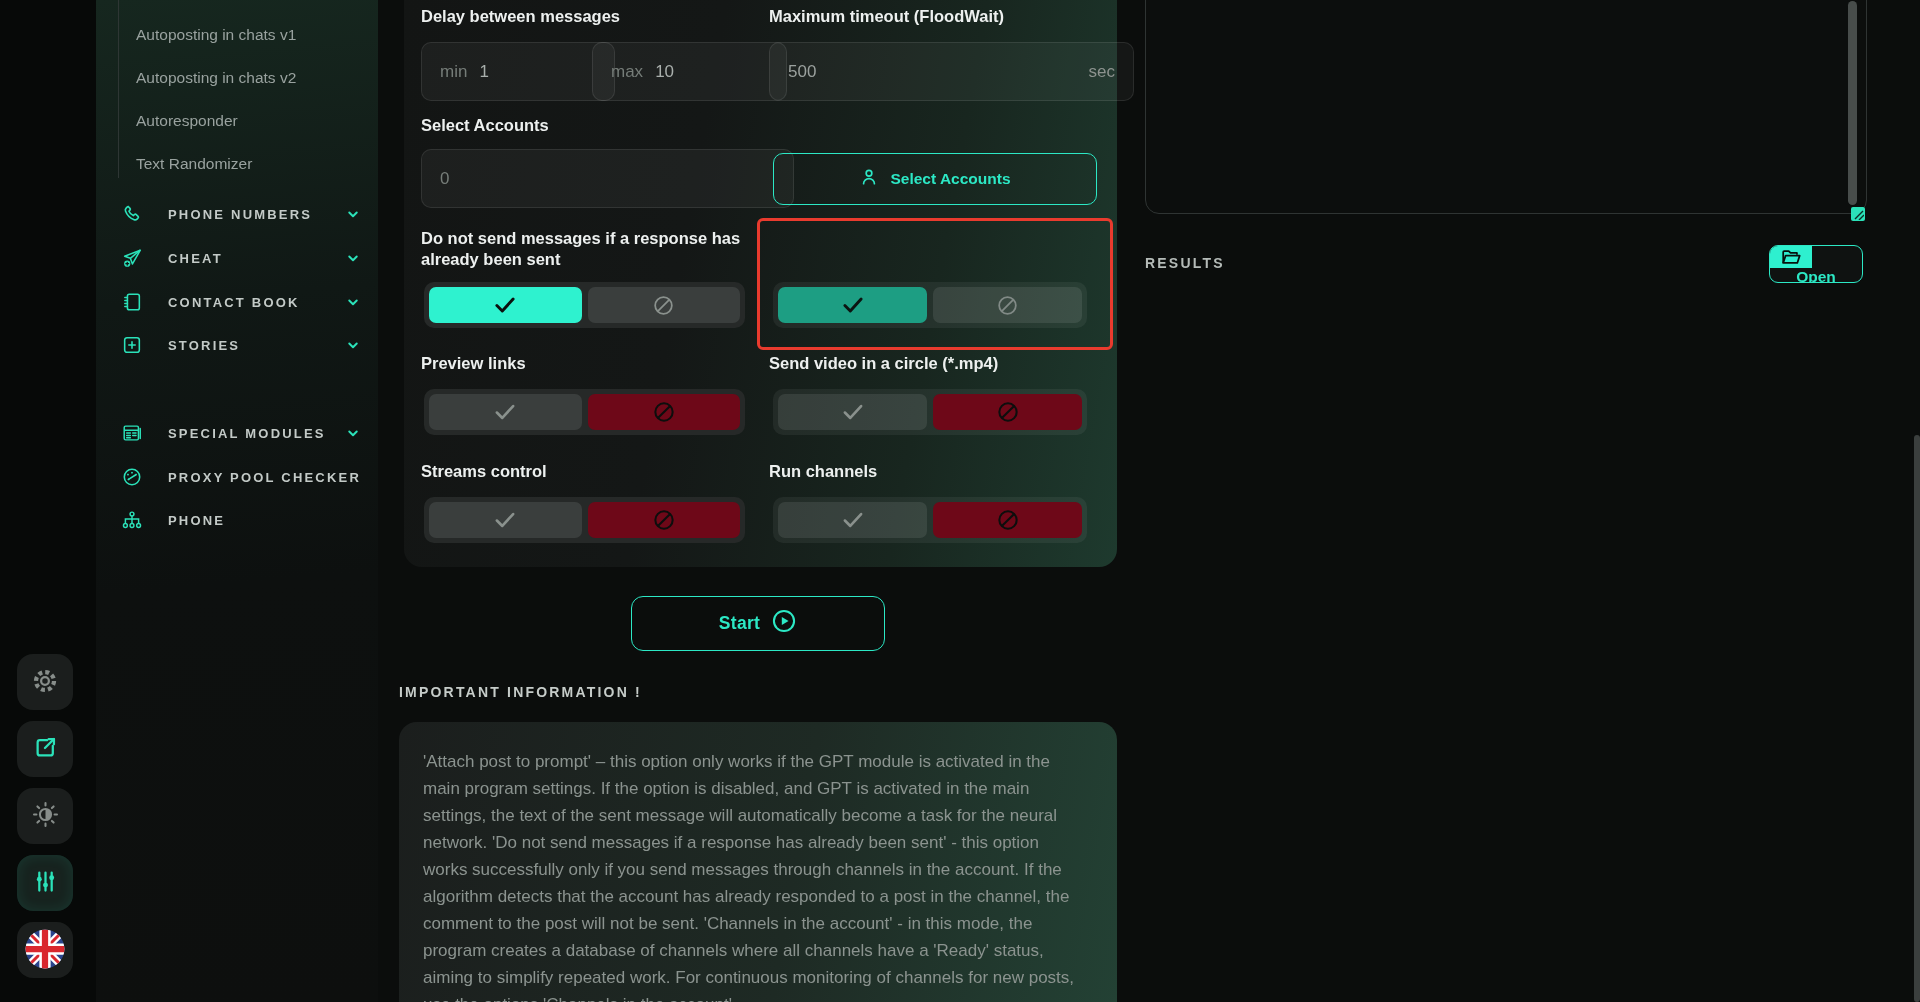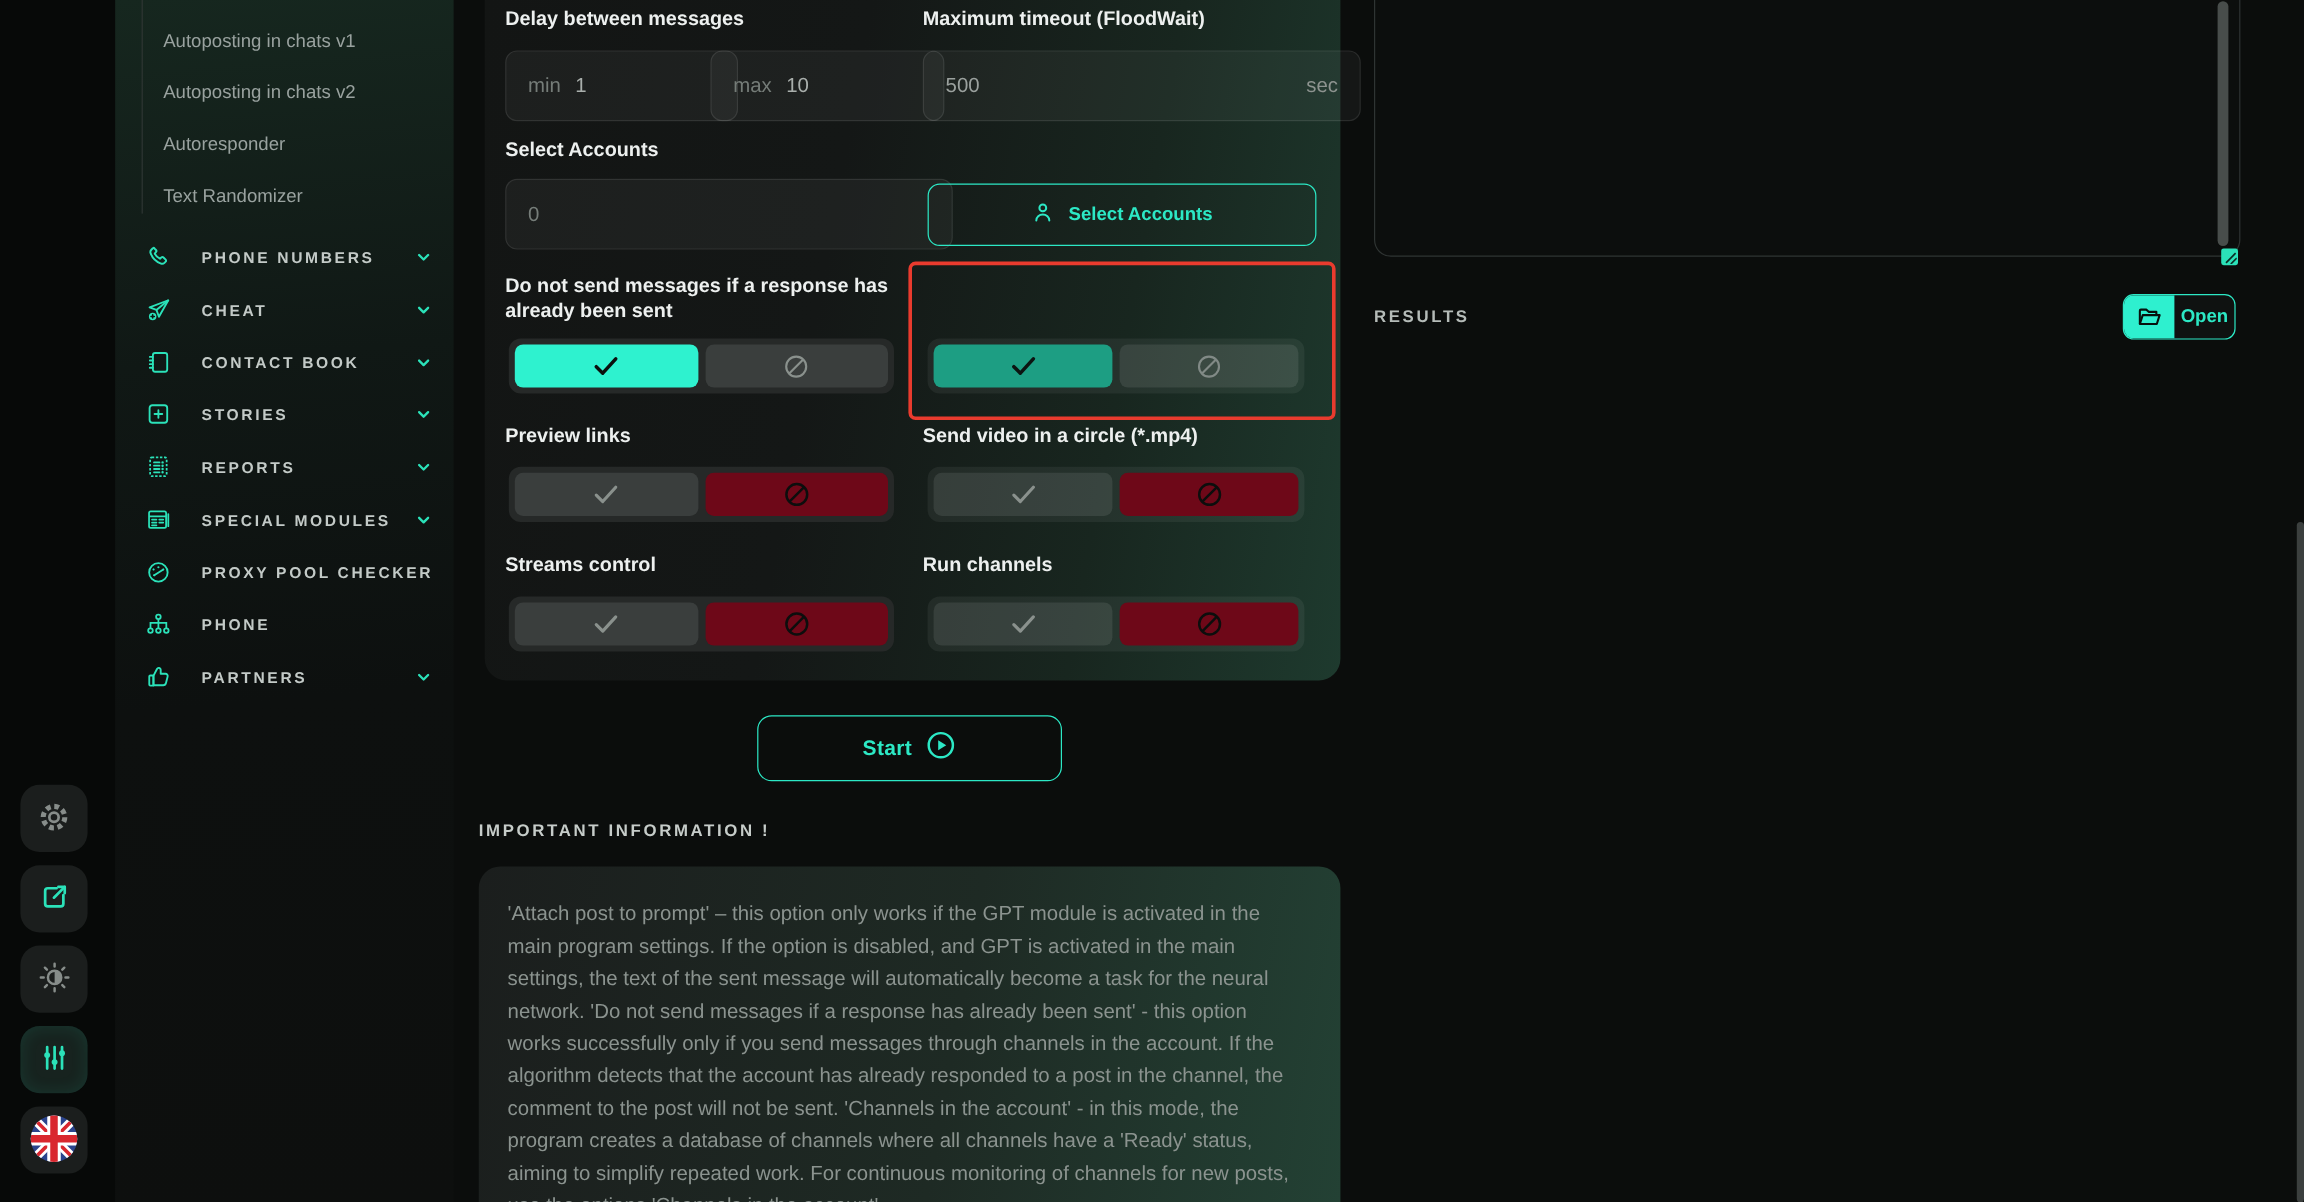--- a/index.html
+++ b/index.html
@@ -53,21 +53,21 @@
   #info-card{left:399px;top:722px;width:718px;height:280px;border-radius:18px 18px 0 0;overflow:hidden;
     background:linear-gradient(100deg,#1b1e1d 0%,#1e2a24 55%,#234134 100%);}
   #info-text{padding:26px 40px 0 24px;color:#8b938f;font-size:17px;line-height:27px;}
 
   
   #right-panel{left:1145px;top:-30px;width:722px;height:244px;border:1px solid #2f3433;border-radius:14px;background:#0c0e0d;}
   #panel-thumb{position:absolute;right:9px;top:30px;width:9px;height:204px;border-radius:4.5px;background:#484d4b;cursor:pointer;}
   #resize-grip{left:1851px;top:207px;width:14px;height:14px;background:#2be2b9;border-radius:2px;cursor:nwse-resize;
     display:flex;align-items:center;justify-content:center;}
   #open-btn{left:1769px;top:245px;width:94px;height:38px;border:1px solid #2ce8c5;border-radius:9px;
-    display:flex;align-items:stretch;cursor:pointer;background:#0f1211;padding:0;overflow:hidden;}
+    display:flex;align-items:stretch;cursor:pointer;background:#0f1211;padding:0;overflow:hidden;flex-direction:column;}
   #open-folder{width:42px;background:#2ef0cf;display:flex;align-items:center;justify-content:center;}
   #open-label{flex:1;display:flex;align-items:center;justify-content:center;color:#2ce8c5;font-weight:700;font-size:15.5px;}
 
   #page-scrollbar{right:0;top:435px;width:6px;height:567px;background:#3b3f3e;border-radius:3px;cursor:pointer;}
 </style>
 </head>
 <body>
 
 <div id="app">
 
@@ -193,34 +193,20 @@
           <path d="M12 8.5 v7 M8.5 12 h7" stroke-linecap="round"></path>
         </svg>
         </span>
       <span class="nav-label">STORIES</span>
       <span class="nav-chevron">
         <svg width="18" height="18" viewBox="0 0 24 24" fill="none" stroke="#2be2b9" stroke-width="2.6" stroke-linecap="round" stroke-linejoin="round">
             <path d="M7 10 l5 5 5 -5"></path>
           </svg></span>
     </div>
 
-    <div class="nav-item" style="top:367px">
-      <span class="nav-ic">
-        <svg width="22" height="22" viewBox="0 0 24 24" fill="none" stroke="#2be2b9" stroke-width="1.6">
-          <rect x="4.5" y="3.5" width="15" height="17" rx="1.5" stroke-dasharray="2.2 1.5"></rect>
-          <path d="M8 8 h5 M8 11 h5 M8 14 h5 M8 17 h5" stroke-linecap="round"></path>
-          <path d="M15.8 8 h.01 M15.8 11 h.01 M15.8 14 h.01 M15.8 17 h.01" stroke-linecap="round" stroke-width="2.2"></path>
-        </svg>
-        </span>
-      <span class="nav-label">REPORTS</span>
-      <span class="nav-chevron">
-        <svg width="18" height="18" viewBox="0 0 24 24" fill="none" stroke="#2be2b9" stroke-width="2.6" stroke-linecap="round" stroke-linejoin="round">
-            <path d="M7 10 l5 5 5 -5"></path>
-          </svg></span>
-    </div>
 
     <div class="nav-item" style="top:411px">
       <span class="nav-ic">
         <svg width="22" height="22" viewBox="0 0 24 24" fill="none" stroke="#2be2b9" stroke-width="1.6">
           <rect x="3.5" y="4.5" width="15.5" height="15" rx="1.5"></rect>
           <path d="M3.5 9 h15.5"></path>
           <path d="M6.2 12 h4 M6.2 14.7 h4 M6.2 17.2 h4 M12.8 12 h3.6 M12.8 14.7 h3.6" stroke-linecap="round"></path>
           <path d="M21 7 v11" stroke-linecap="round"></path>
         </svg>
         </span>
@@ -249,33 +235,20 @@
           <circle cx="12" cy="5.5" r="2.1"></circle>
           <circle cx="4.8" cy="18" r="2.1"></circle>
             <circle cx="12" cy="18" r="2.1"></circle>
             <circle cx="19.2" cy="18" r="2.1"></circle>
           <path d="M12 7.6 V11 M12 11 H4.8 v4.8 M12 11 v4.8 M12 11 h7.2 v4.8"></path>
         </svg>
         </span>
       <span class="nav-label">PHONE</span>
     </div>
 
-    <div class="nav-item" style="top:542px">
-      <span class="nav-ic">
-        <svg width="22" height="22" viewBox="0 0 24 24" fill="none" stroke="#2be2b9" stroke-width="1.7" stroke-linejoin="round">
-          <path d="M7.5 10.8 v9.2 h-2.8 a1 1 0 0 1 -1 -1 v-7.2 a1 1 0 0 1 1 -1 Z"></path>
-          <path d="M7.5 11.2 l3.2 -6.3 a1.8 1.8 0 0 1 3.4 .8 V9.2 h4.3 a2 2 0 0 1 2 2.5 l-1.5 6 a2.6 2.6 0 0 1 -2.5 2 H7.5 Z"></path>
-        </svg>
-        </span>
-      <span class="nav-label">PARTNERS</span>
-      <span class="nav-chevron">
-        <svg width="18" height="18" viewBox="0 0 24 24" fill="none" stroke="#2be2b9" stroke-width="2.6" stroke-linecap="round" stroke-linejoin="round">
-            <path d="M7 10 l5 5 5 -5"></path>
-          </svg></span>
-    </div>
   </div>
 
   <div id="main-card" class="abs">
 
     <div class="f-label" style="left:17px;top:30px">Delay between messages</div>
     <div class="f-input" style="left:17px;top:66px;width:156px">
       <span class="pref">min</span>
       <span class="val">1</span>
     </div>
     <div class="f-input" style="left:188px;top:66px;width:157px">

